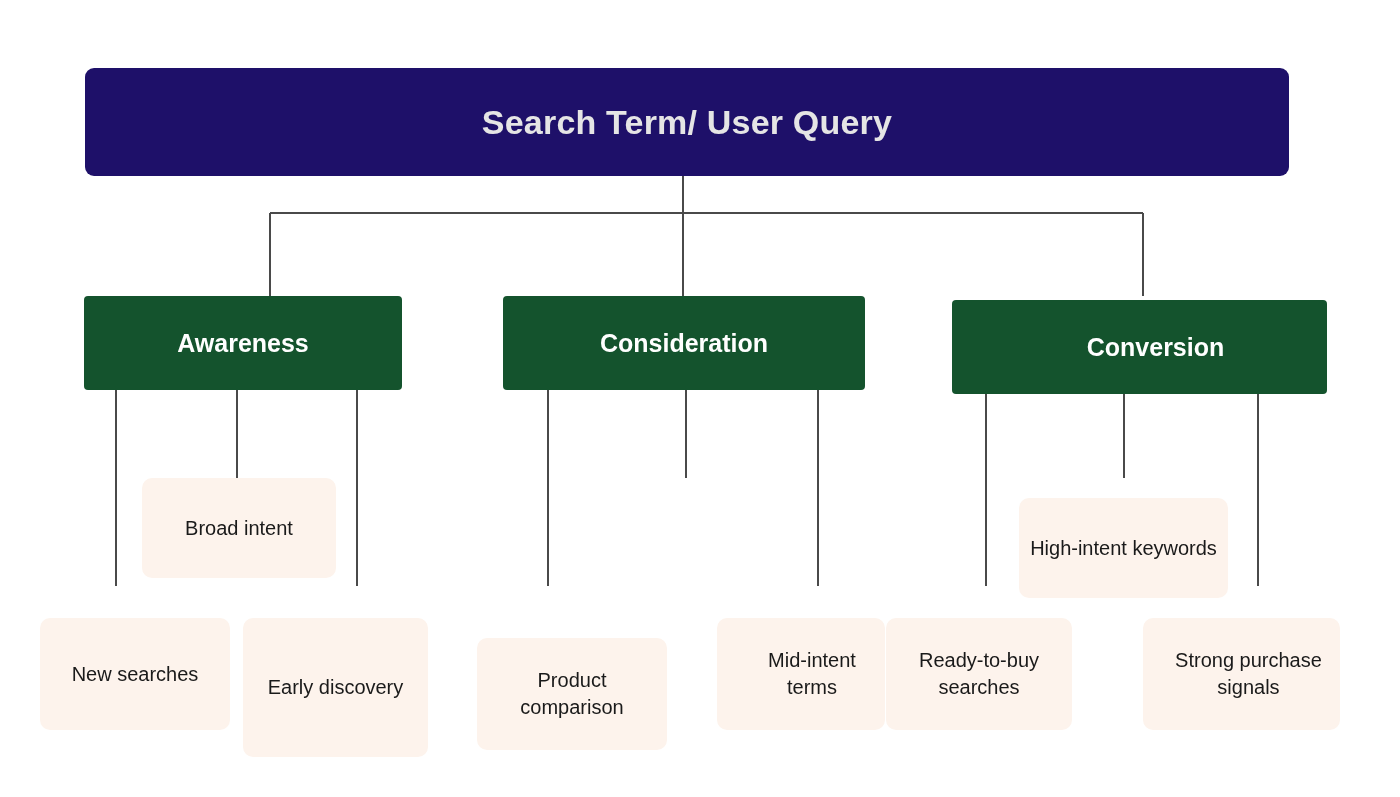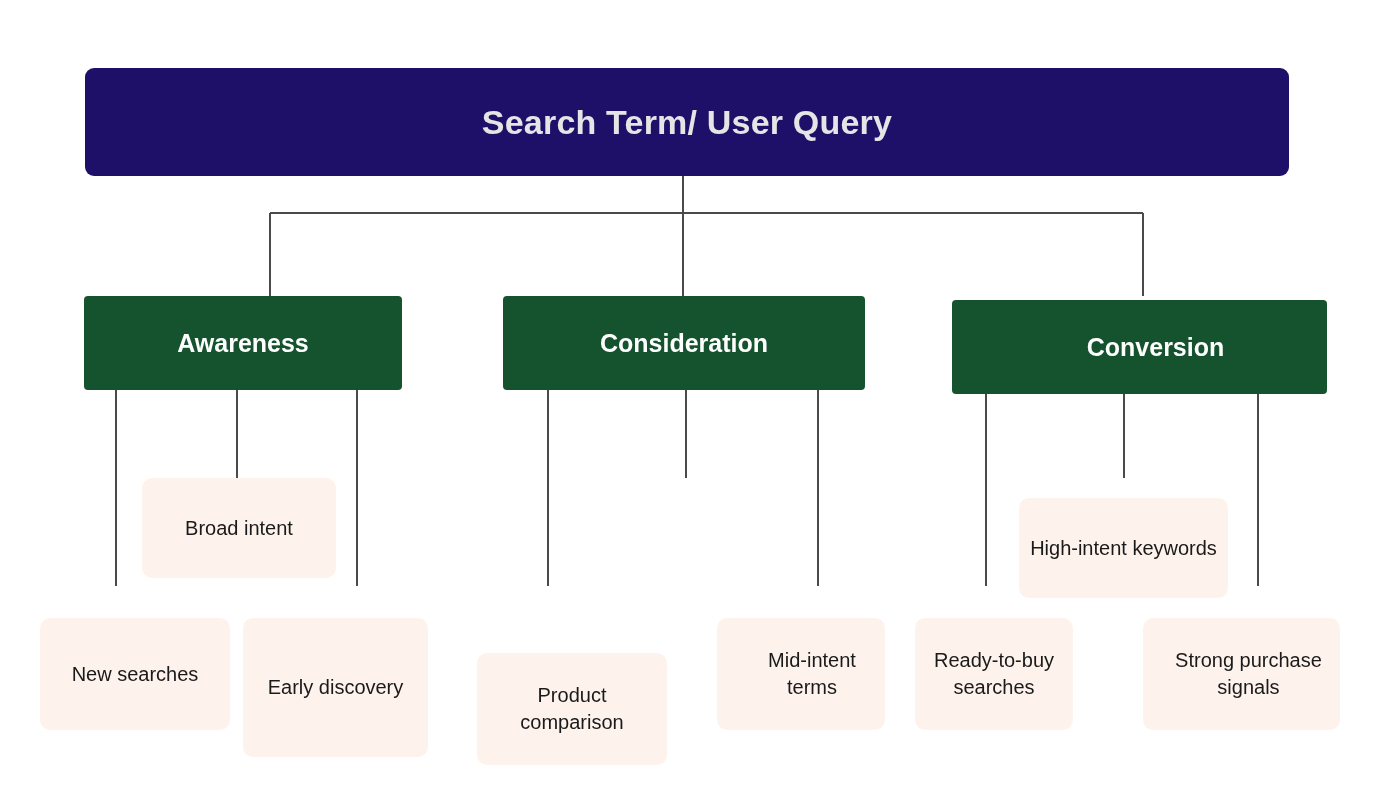--- a/index.html
+++ b/index.html
@@ -144,29 +144,29 @@
   </div>
 
   <div class="leaf-node" style="left:40px; top:618px; width:190px; height:112px;">
     <span class="leaf-label">New searches</span>
   </div>
 
   <div class="leaf-node" style="left:243px; top:618px; width:185px; height:139px;">
     <span class="leaf-label">Early discovery</span>
   </div>
 
-  <div class="leaf-node" style="left:477px; top:653px; width:190px; height:112px;">
+  <div class="leaf-node" style="left:477px; top:638px; width:190px; height:112px;">
     <span class="leaf-label">Product comparison</span>
   </div>
 
   <div class="leaf-node" style="left:717px; top:618px; width:168px; height:112px;padding-left:32px;">
     <span class="leaf-label">Mid-intent terms</span>
   </div>
 
-  <div class="leaf-node" style="left:915px; top:618px; width:158px; height:112px;">
+  <div class="leaf-node" style="left:886px; top:618px; width:186px; height:112px;">
     <span class="leaf-label">Ready-to-buy searches</span>
   </div>
 
   <div class="leaf-node" style="left:1143px; top:618px; width:197px; height:112px;padding-left:24px;">
     <span class="leaf-label">Strong purchase signals</span>
   </div>
 
 </div>
 
 </body></html>

